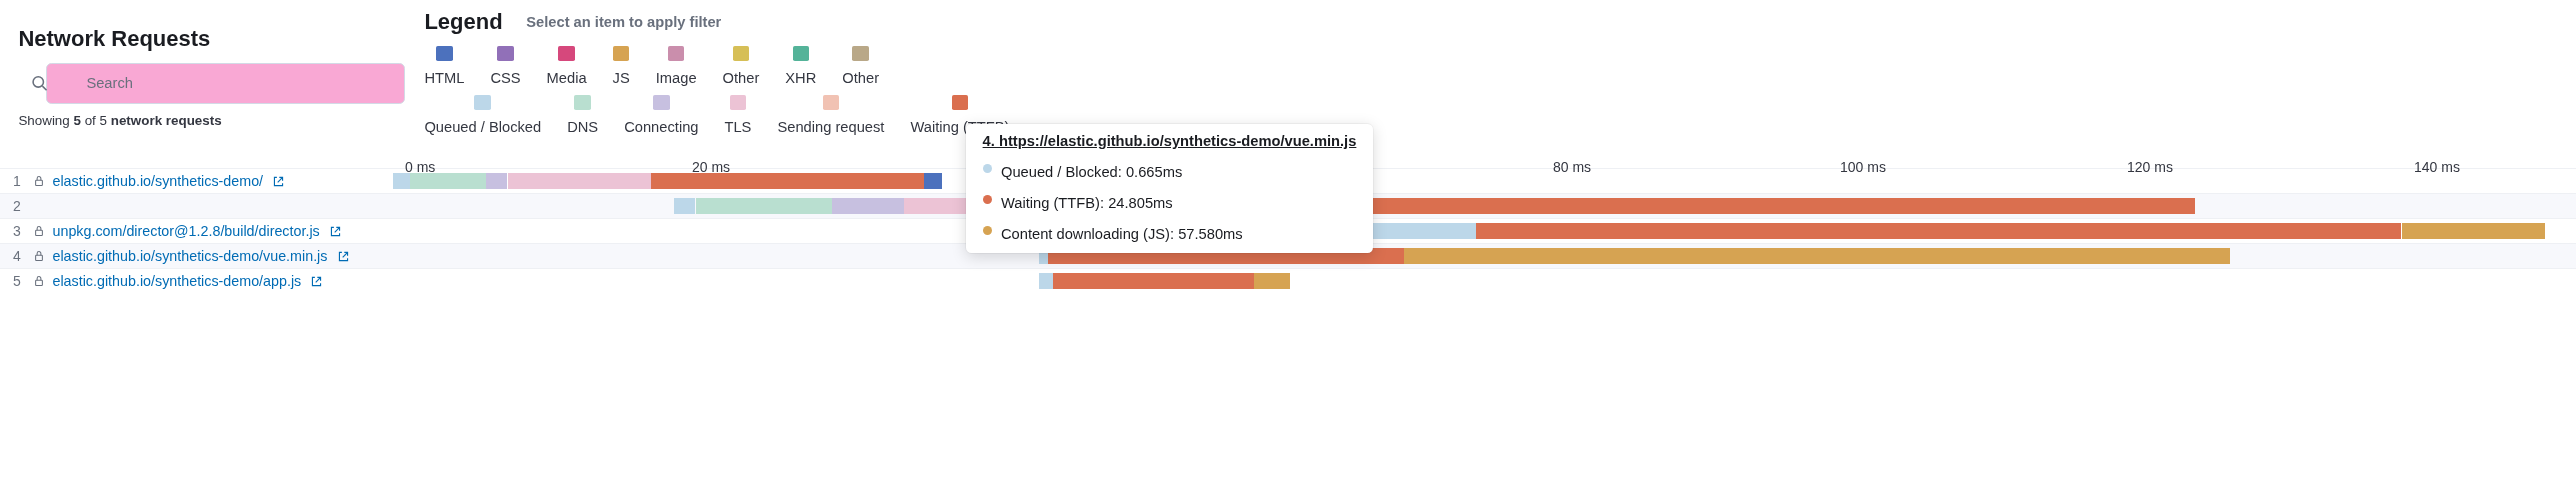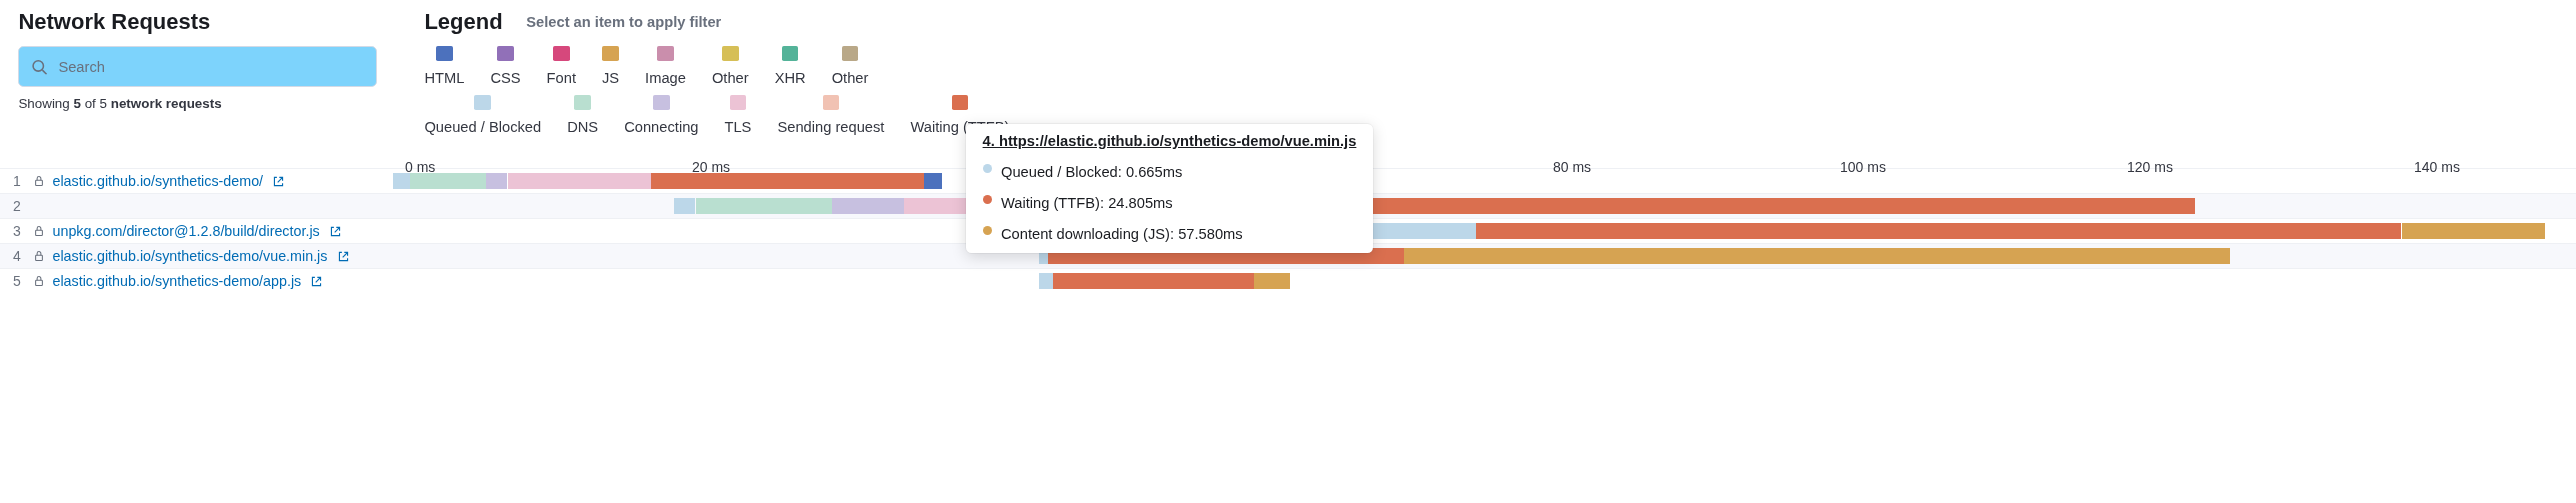--- a/index.html
+++ b/index.html
@@ -7,21 +7,21 @@
     font-family: -apple-system, BlinkMacSystemFont, "Segoe UI", Helvetica, Arial, sans-serif;
     font-size: 13px;
     color: #1a1c21;
     background: #fff;
     width: 2576px;
     padding: 9.2px 18.4px 0 18.4px;
   }
   .top {
     display: flex;
     gap: 37px;
-    align-items: flex-start;
+    align-items: center;
     margin-bottom: 9.2px;
   }
   .col-left { width: 369px; flex: 0 0 369px; }
   .title {
     font-size: 22px;
     font-weight: 700;
     margin-bottom: 11px;
   }
   .search-wrap {
     position: relative;
@@ -30,21 +30,22 @@
   }
   .search-wrap svg { position: absolute; left: 13px; top: 50%; transform: translateY(-50%); width: 16.6px; height: 16.6px; color:#69707d; }
   .search-input {
     width: 100%;
     height: 41px;
     border: 0.9px solid #d3dae6;
     border-radius: 5.5px;
     padding: 0 13px 0 39px;
     font-size: 14.7px;
     color: #343741;
-    background:#7dd3fc;
+    background:#f9a8d4;
+    margin-left:28px;
   }
   .search-input::placeholder { color: #69707d; }
   .showing {
     font-size: 13.4px;
     color: #343741;
   }
   .showing b { font-weight: 700; }
 
   .legend-title {
     font-size: 22px;
@@ -174,21 +175,21 @@
           <span class="legend-item">
             <span class="sw" style="background: rgb(76, 113, 189);"></span>
             <span>HTML</span>
           </span>
           <span class="legend-item">
             <span class="sw" style="background: rgb(145, 112, 184);"></span>
             <span>CSS</span>
           </span>
           <span class="legend-item">
             <span class="sw" style="background: rgb(214, 72, 124);"></span>
-            <span>Font</span>
+            <span>Media</span>
           </span>
           <span class="legend-item">
             <span class="sw" style="background: rgb(214, 163, 82);"></span>
             <span>JS</span>
           </span>
           <span class="legend-item">
             <span class="sw" style="background: rgb(202, 142, 172);"></span>
             <span>Image</span>
           </span>
           <span class="legend-item">

